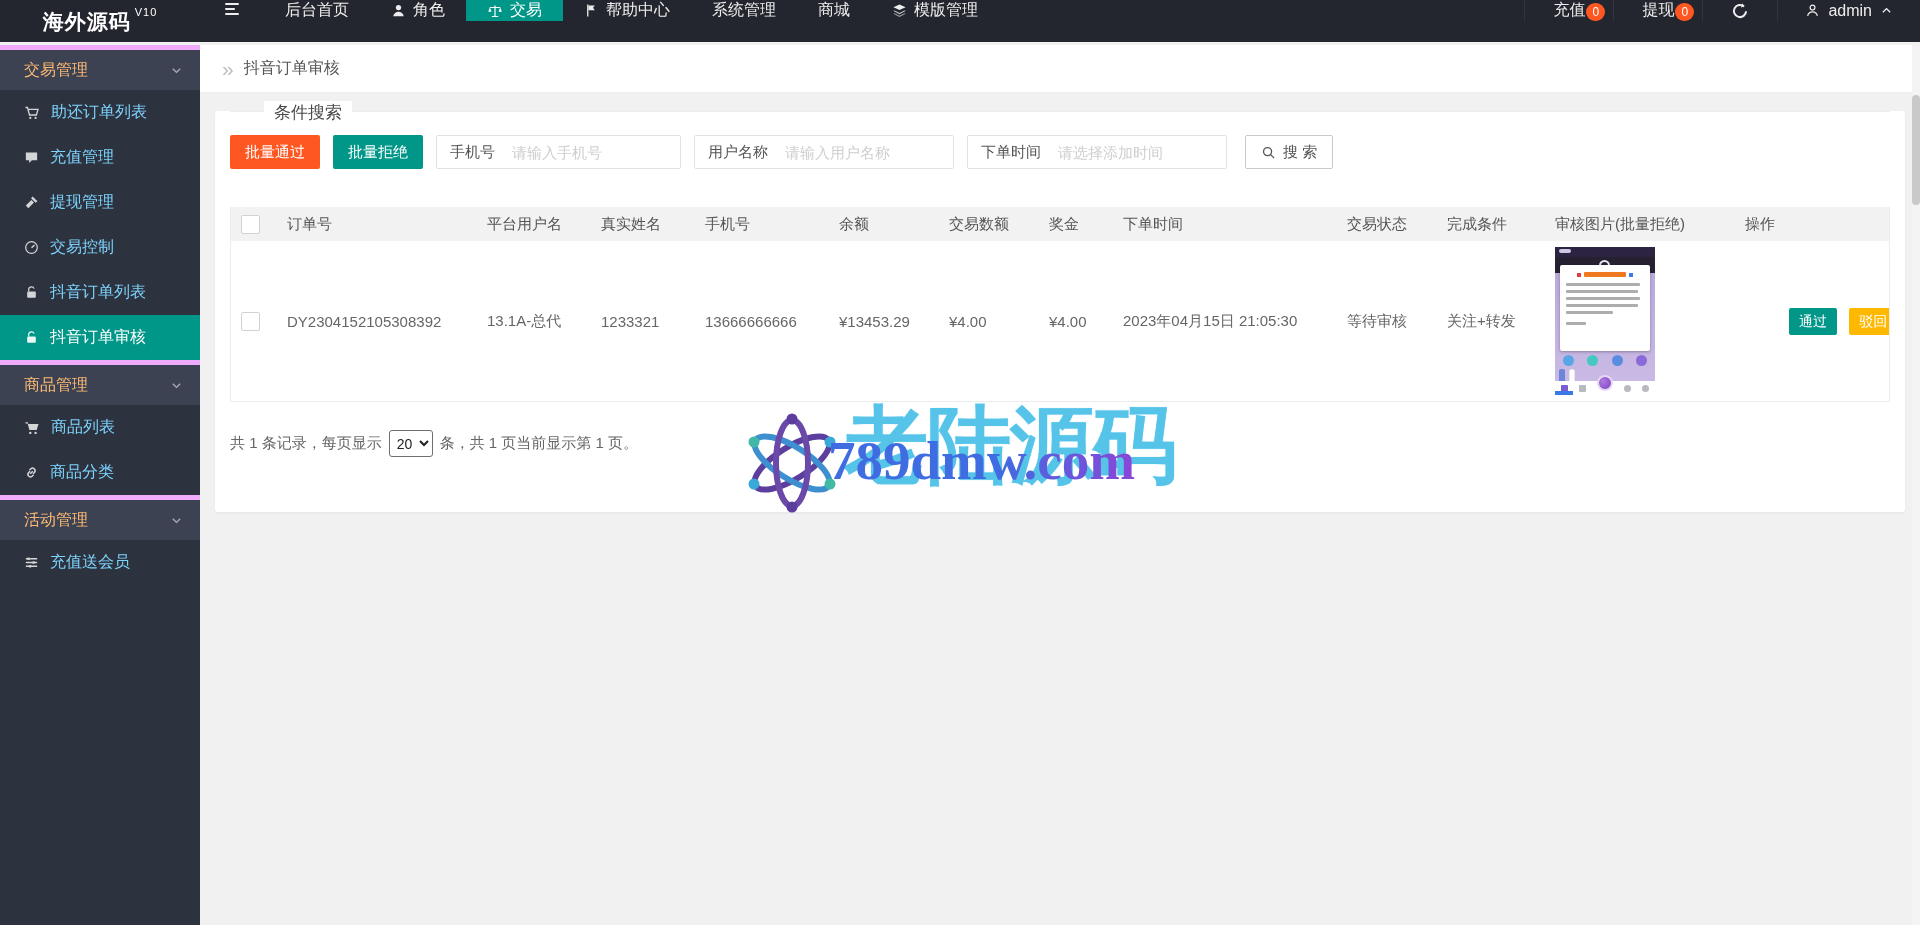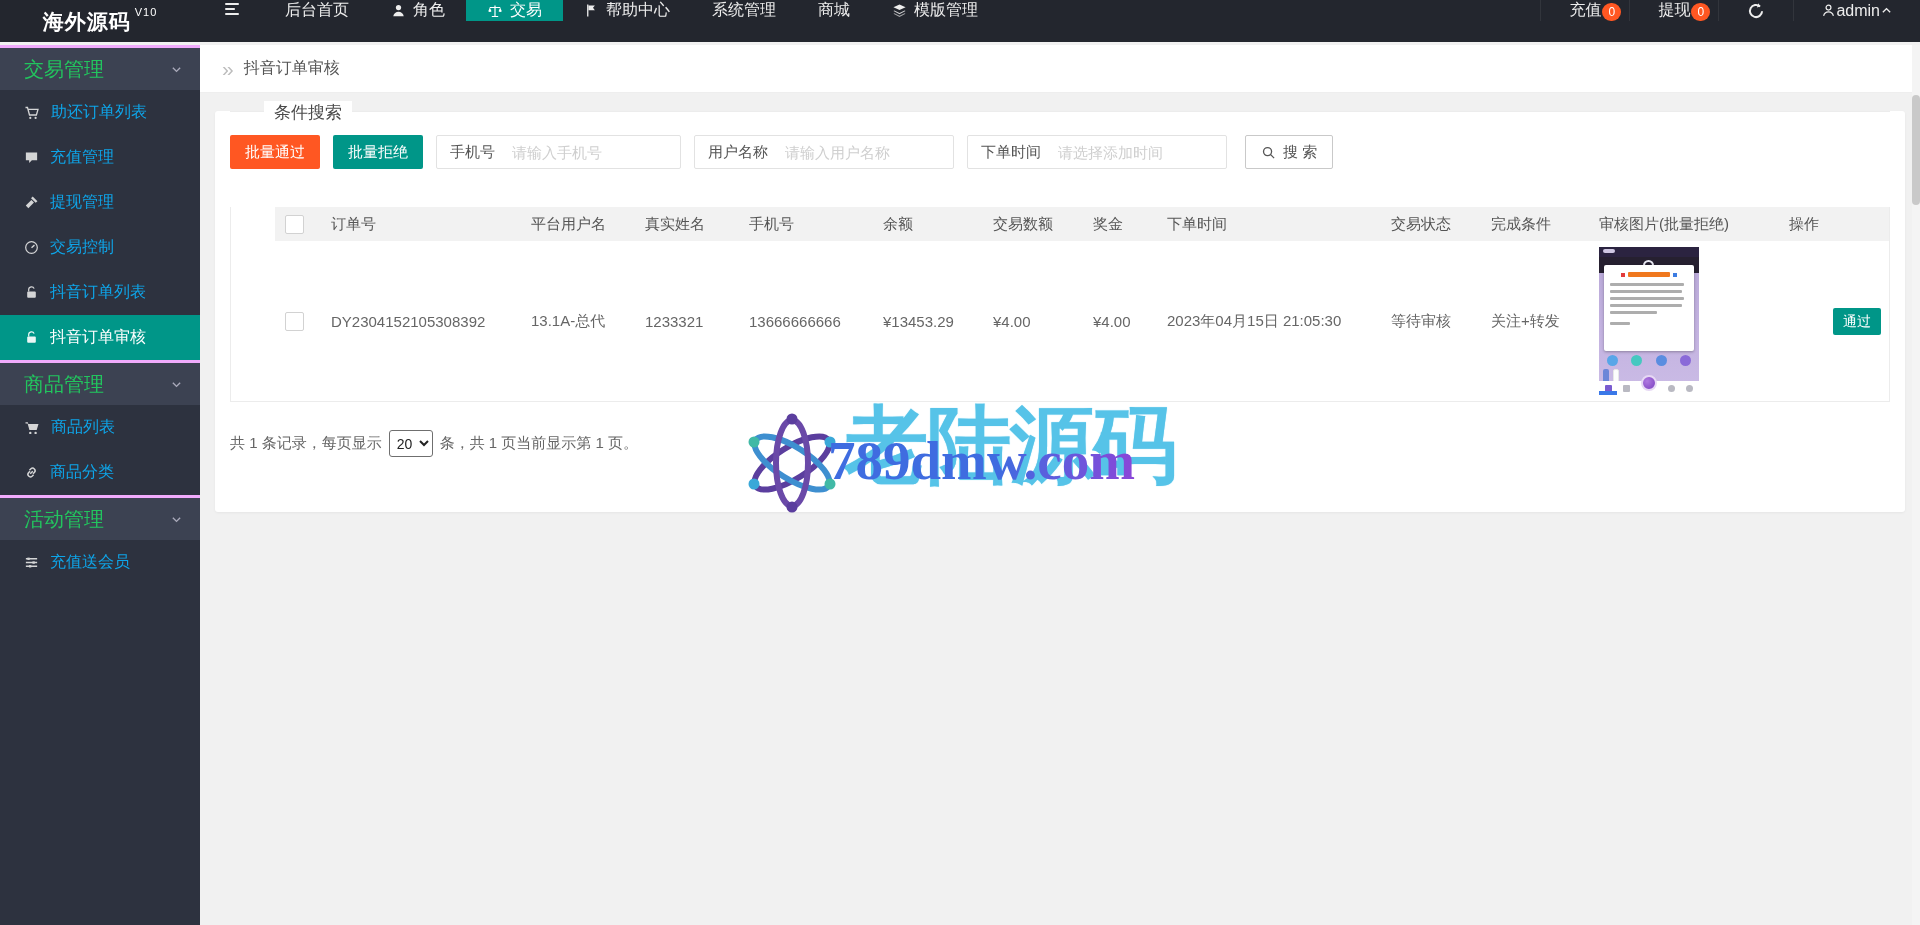--- a/index.html
+++ b/index.html
@@ -16,31 +16,31 @@
   .nav-burger { display:flex; align-items:center; padding:0 23px; cursor:pointer; }
   .nav-item { display:flex; align-items:center; gap:7px; padding:0 21px;
     font-size:16px; cursor:pointer; white-space:nowrap; }
   .nav-item.active { background:#009688; color:#fff; }
   .nav-right { margin-left:auto; display:flex; align-items:stretch; }
   .nav-link { position:relative; display:flex; align-items:center; padding:0 28px;
     font-size:16px; border-left:1px solid rgba(255,255,255,.07); cursor:pointer; }
   .badge { position:absolute; top:3px; right:8px; min-width:19px; height:18px;
     line-height:18px; text-align:center; background:#ff5722; color:#fff;
     border-radius:10px; font-size:12px; padding:0 5px; }
-  .nav-user { display:flex; align-items:center; padding:0 27px;
+  .nav-user { display:flex; align-items:center; gap:8px; padding:0 27px;
     border-left:1px solid rgba(255,255,255,.07); font-size:16px; cursor:pointer; }
 
   
   .sidebar { position:absolute; left:0; top:45px; bottom:0; width:200px;
     background:#2d323f; z-index:10; }
   .side-group-title { height:45px; display:flex; align-items:center;
     justify-content:space-between; padding:0 17px 0 24px; background:#3c4252;
-    color:#22c55e; font-size:20px; border-top:3px solid #f0abfc; cursor:pointer; }
+    color:#fdba74; font-size:16px; border-top:5px solid #f0abfc; cursor:pointer; }
   .side-item { height:45px; display:flex; align-items:center; gap:11px;
-    padding-left:24px; color:#0ea5e9; font-size:16px; cursor:pointer; }
+    padding-left:24px; color:#7dd3fc; font-size:16px; cursor:pointer; }
   .side-item .ic { opacity:.92; display:flex; }
   .side-item.active { background:#009688; color:#fff; }
 
   
   .main { position:absolute; left:200px; top:45px; right:0; bottom:0; background:#f1f1f1; }
   .crumb { height:48px; background:#fff; display:flex; align-items:center; gap:10px;
     padding:0 22px; border-bottom:1px solid #eee; }
   .crumb-icon { color:#bdbdbd; font-size:21px; line-height:1; }
   .crumb-title { color:#555; font-size:16px; }
 
@@ -59,21 +59,21 @@
   .input-group { display:flex; align-items:center; height:34px;
     border:1px solid #e2e2e2; border-radius:2px; background:#fff; margin-left:13px; }
   .ig-label { padding:0 13px; font-size:15px; color:#555; white-space:nowrap; }
   .ig-input { border:none; outline:none; height:30px; width:172px; font-size:15px;
     color:#666; padding:0 4px; background:transparent; }
   .ig-input::placeholder { color:#cfcfcf; }
   .btn-search { display:flex; align-items:center; gap:7px; height:34px; padding:0 15px;
     background:#fff; border:1px solid #c9c9c9; border-radius:2px; color:#555;
     font-size:15px; margin-left:18px; cursor:pointer; }
 
-  .table-wrap { margin-top:38px; border:1px solid #ececec; border-top:none;padding-left:44px; }
+  .table-wrap { margin-top:38px; border:1px solid #ececec; border-top:none; }
   table { width:100%; border-collapse:collapse; table-layout:fixed; }
   thead th { background:#f2f2f2; height:34px; font-weight:400; font-size:15px;
     color:#555; text-align:left; padding:0 10px; overflow:hidden; white-space:nowrap; }
   tbody td { font-size:15px; color:#666; padding:6px 10px; vertical-align:middle;
     overflow:hidden; white-space:nowrap; background:#fff; }
   .cb { width:19px; height:19px; border:1px solid #d2d2d2; border-radius:2px;
     background:#fff; display:inline-block; vertical-align:middle; cursor:pointer; }
   .mini { display:inline-block; height:27px; line-height:27px; padding:0 10px;
     border-radius:2px; color:#fff; font-size:14px; cursor:pointer; }
   .pass { background:#009688;margin-left:44px; }

